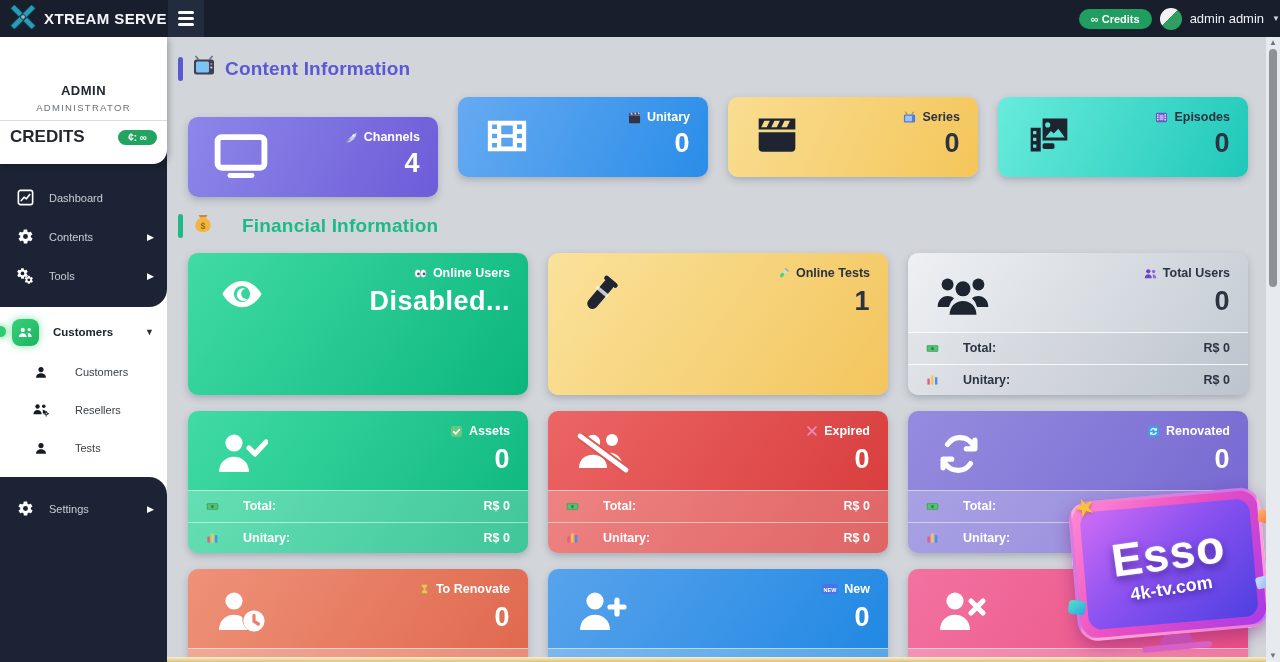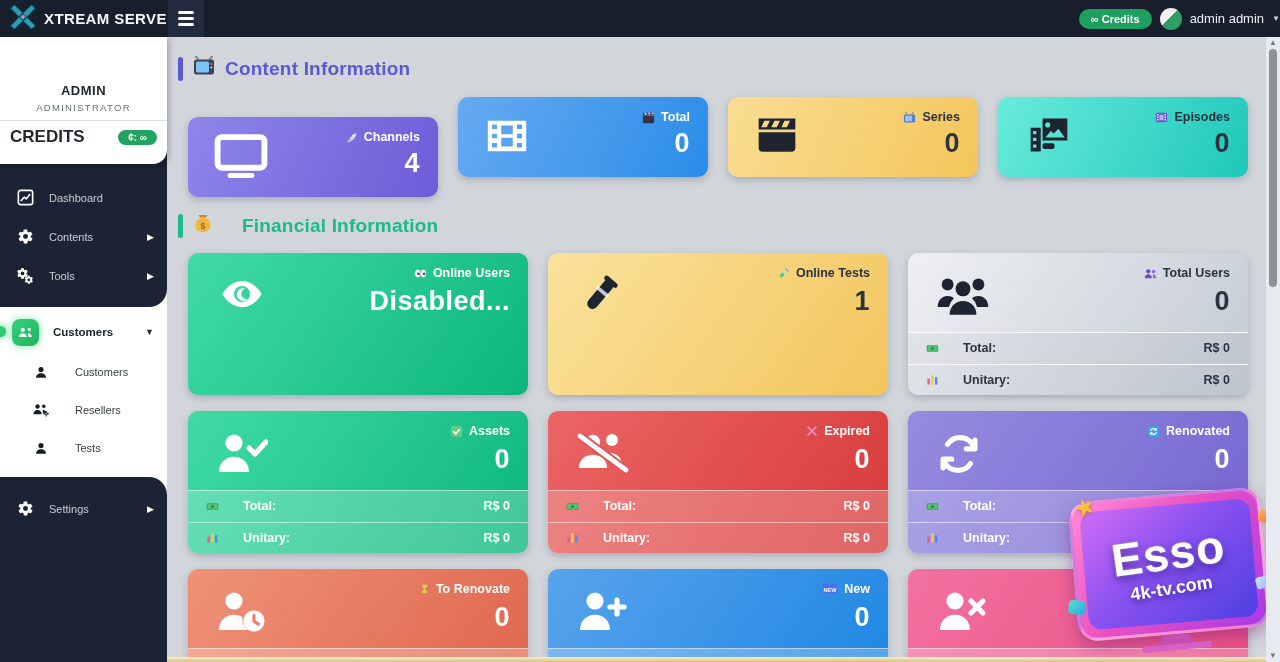--- a/index.html
+++ b/index.html
@@ -364,21 +364,21 @@
         </svg>
       </span>
       <span class="card-label">
         <span class="mini">
           <svg width="13" height="13" viewBox="0 0 14 14">
             <path d="M1 5h12v7.2a1 1 0 0 1-1 1H2a1 1 0 0 1-1-1z" fill="#343244"></path>
             <path d="M1 2.2l11.7-1 .3 2.8-12 1z" fill="#514b66"></path>
             <path d="M2.5 2.1l1.8-.2.9 2-1.8.2zM6.5 1.8l1.8-.2.9 2-1.8.2zM10.4 1.5l1.6-.2.8 2-1.7.2z" fill="#cfd3e0"></path>
           </svg>
         </span>
-        <span>Total</span>
+        <span>Unitary</span>
       </span>
       <span class="card-value">0</span>
     </div>
 
     <div class="stat-card sm-card c-series">
       <span class="big-icon" style="color:#1e2430;">
         <svg width="46" height="44" viewBox="0 0 24 24">
           <path fill="currentColor" d="M2 10.5h20V19a2.2 2.2 0 0 1-2.2 2.2H4.2A2.2 2.2 0 0 1 2 19z"></path>
           <path fill="currentColor" fill-rule="evenodd" d="M2 3h20v6H2zm3.1 1.2h3L6.4 7.8h-3zm5.5 0h3l-1.7 3.6h-3zm5.5 0h3l-1.7 3.6h-3z"></path>
         </svg>

